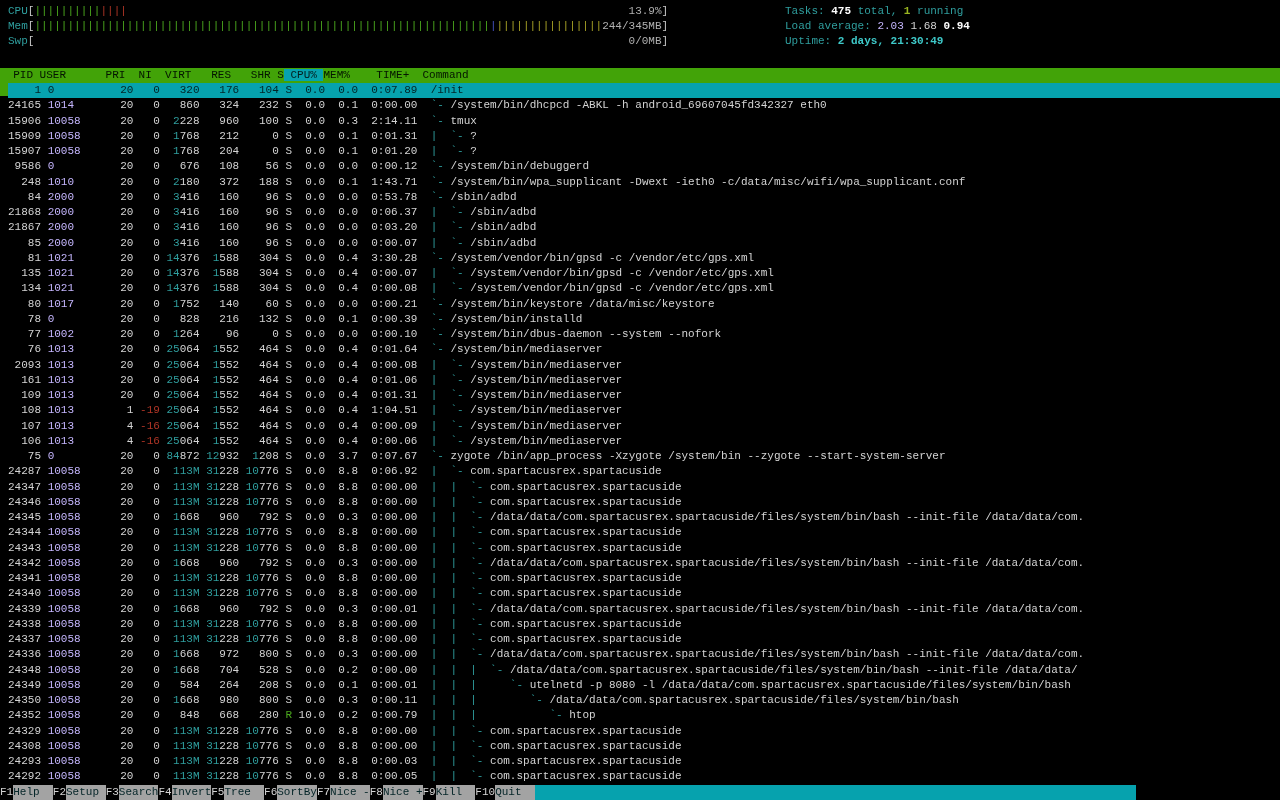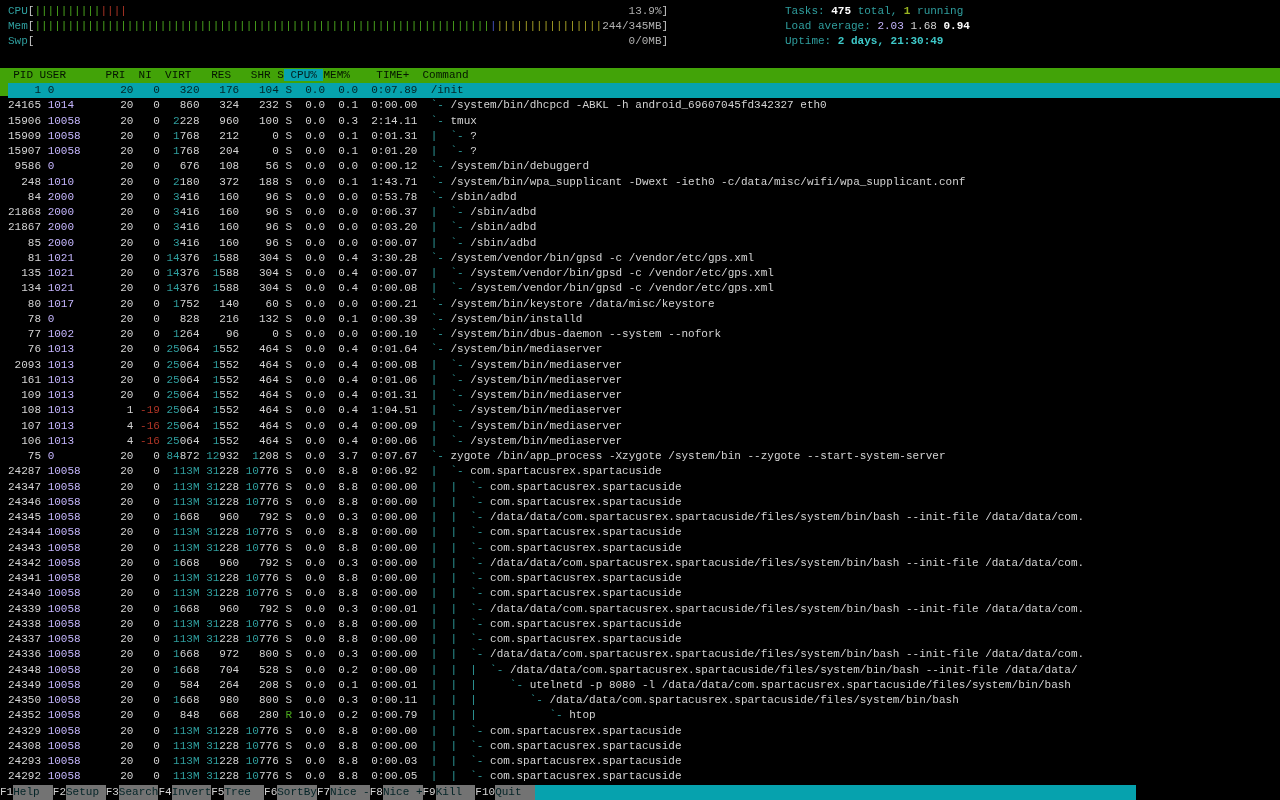--- a/index.html
+++ b/index.html
@@ -30,21 +30,21 @@
   .sortcell{background:#06a2ae;color:#041e20;}
   .rows{position:absolute;top:83px;left:8px;width:1280px;}
   .prow{white-space:pre;height:15.26px;line-height:15.26px;width:1280px;overflow:hidden;}
   .prow.selected{background:#06a2ae;}
   .prow.selected span{color:#032427 !important;font-weight:normal;}
   .fbar{
     position:absolute;left:0;bottom:0;width:1136px;height:15.5px;
     display:flex;white-space:pre;line-height:15.5px;
   }
   .fkey{color:#d4d4d4;}
-  .flabel{background:#737373;color:#032427;}
+  .flabel{background:#a3a3a3;color:#032427;}
   .ffill{flex:1;background:#06a2ae;}
 </style>
 </head>
 <body>
 
 <div class="screen">
 
   <div class="meters">
     <div class="line"><span class="c-teal">CPU</span><span class="c-bracket">[</span><span><span class="c-green">||||||||||</span><span class="c-red">||||</span><span>                                                                            </span><span class="c-dim">13.9%</span></span><span class="c-bracket">]</span></div>
     <div class="line"><span class="c-teal">Mem</span><span class="c-bracket">[</span><span><span class="c-green">|||||||||||||||||||||||||||||||||||||||||||||||||||||||||||||||||||||</span><span class="c-blue">|</span><span class="c-yellow">||||||||||||||||</span><span></span><span class="c-dim">244/345MB</span></span><span class="c-bracket">]</span></div>

